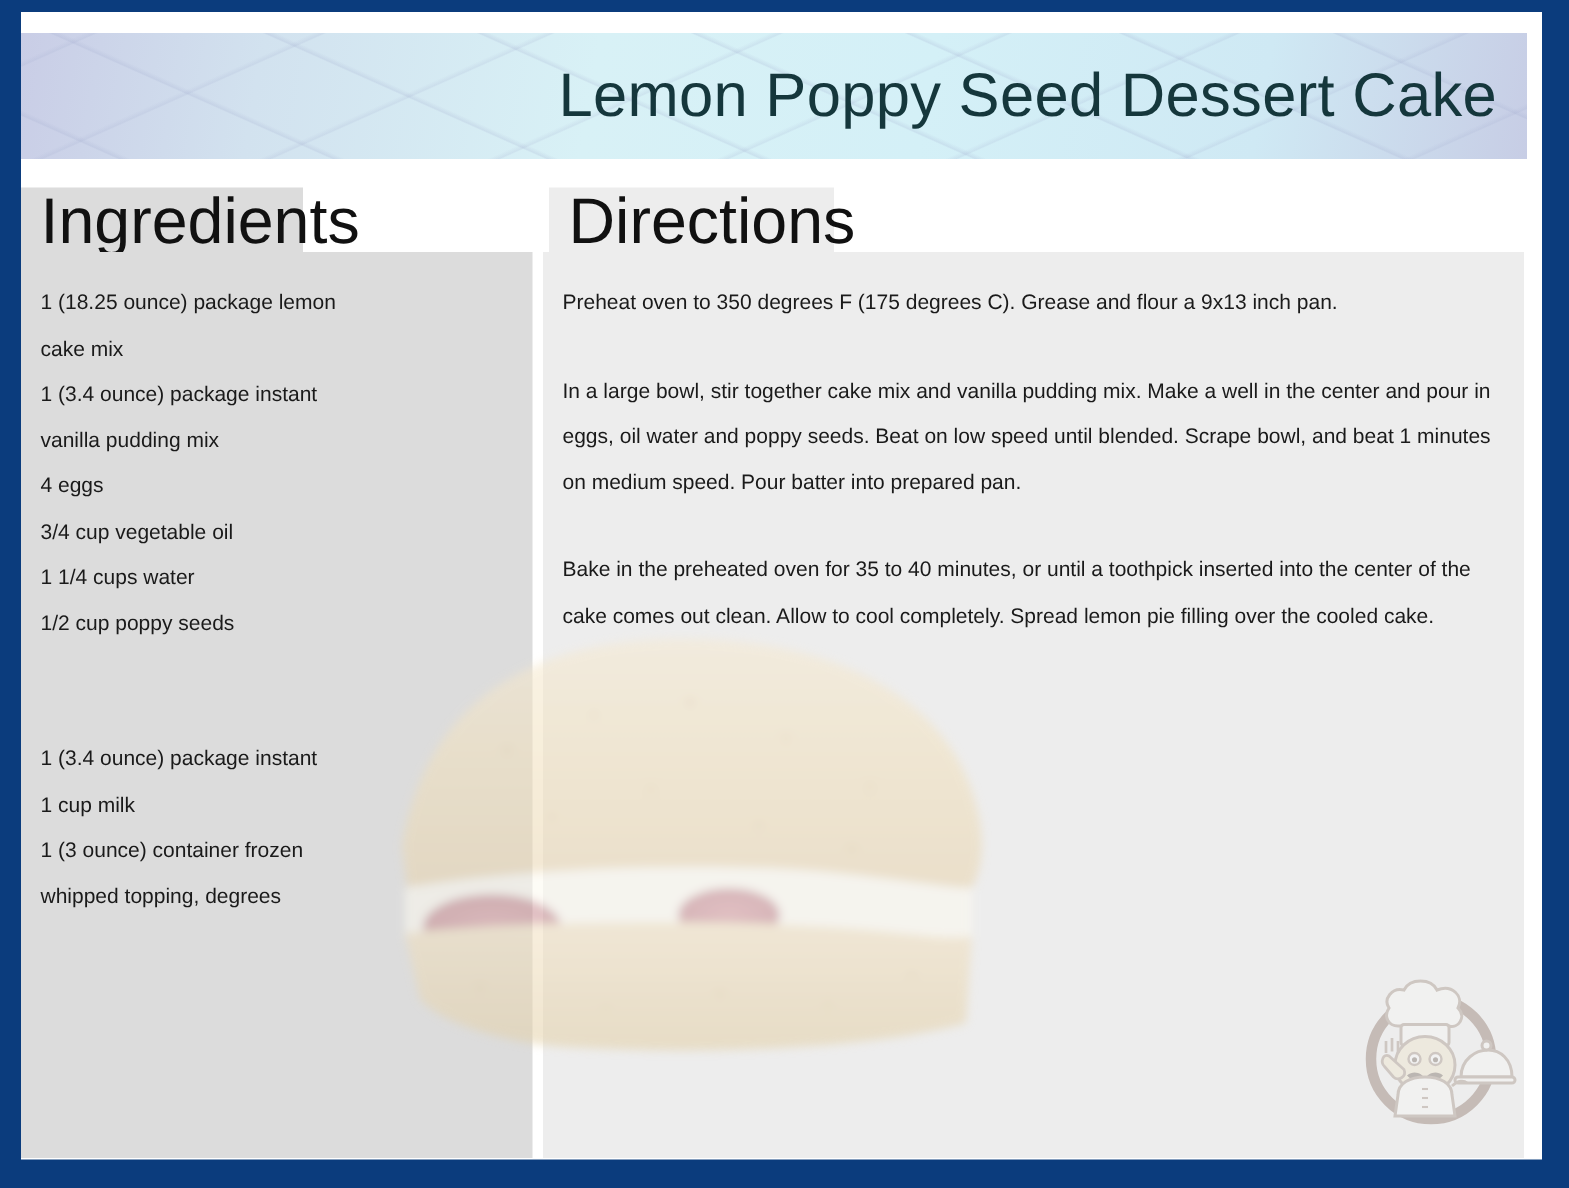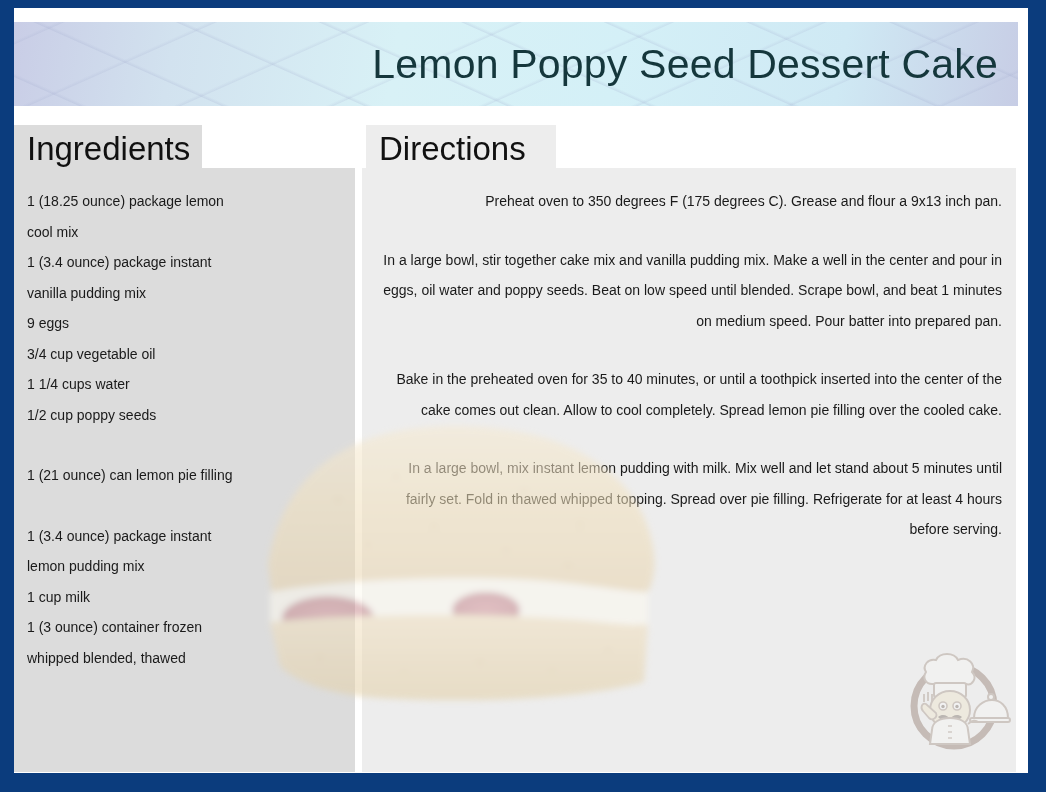--- a/index.html
+++ b/index.html
@@ -75,21 +75,21 @@
     height: 312px;
     opacity: 0.55;
     pointer-events: none;
   }
 
   
   .col-head {
     position: absolute;
     height: 47px;
     line-height: 47px;
-    font-size: 33px;
+    font-size: 43px;
     color: #111111;
     padding-left: 13px;
     box-sizing: border-box;
   }
   .col-body {
     position: absolute;
     box-sizing: border-box;
     font-size: 14px;
     line-height: 30.5px;
     color: #1a1a1a;
@@ -148,43 +148,40 @@
 <div id="card" style="background: rgb(11, 60, 125);">
   <div id="page"></div>
 
   <div id="banner">
     <div id="banner-title" style="color: rgb(21, 55, 60);">Lemon Poppy Seed Dessert Cake</div>
   </div>
 
   <div class="col-head" id="ing-head" style="background: rgb(220, 220, 220);">Ingredients</div>
   <div class="col-body" id="ing-body" style="background: rgb(220, 220, 220);">
       <div class="ing-line">1 (18.25 ounce) package lemon</div>
-      <div class="ing-line">cool mix</div>
+      <div class="ing-line">cake mix</div>
       <div class="ing-line">1 (3.4 ounce) package instant</div>
       <div class="ing-line">vanilla pudding mix</div>
-      <div class="ing-line">9 eggs</div>
+      <div class="ing-line">4 eggs</div>
       <div class="ing-line">3/4 cup vegetable oil</div>
       <div class="ing-line">1 1/4 cups water</div>
       <div class="ing-line">1/2 cup poppy seeds</div>
       <div class="ing-gap"></div>
-      <div class="ing-line">1 (21 ounce) can lemon pie filling</div>
       <div class="ing-gap"></div>
       <div class="ing-line">1 (3.4 ounce) package instant</div>
-      <div class="ing-line">lemon pudding mix</div>
       <div class="ing-line">1 cup milk</div>
       <div class="ing-line">1 (3 ounce) container frozen</div>
-      <div class="ing-line">whipped blended, thawed</div>
+      <div class="ing-line">whipped topping, degrees</div>
     </div>
 
   <div class="col-head" id="dir-head" style="background: rgb(237, 237, 237);">Directions</div>
-  <div class="col-body" id="dir-body" style="background: rgb(237, 237, 237); text-align: right;">
+  <div class="col-body" id="dir-body" style="background: rgb(237, 237, 237);">
       <p class="dir-para">Preheat oven to 350 degrees F (175 degrees C). Grease and flour a 9x13 inch pan.</p>
       <p class="dir-para">In a large bowl, stir together cake mix and vanilla pudding mix. Make a well in the center and pour in eggs, oil water and poppy seeds. Beat on low speed until blended. Scrape bowl, and beat 1 minutes on medium speed. Pour batter into prepared pan.</p>
       <p class="dir-para">Bake in the preheated oven for 35 to 40 minutes, or until a toothpick inserted into the center of the cake comes out clean. Allow to cool completely. Spread lemon pie filling over the cooled cake.</p>
-      <p class="dir-para">In a large bowl, mix instant lemon pudding with milk. Mix well and let stand about 5 minutes until fairly set. Fold in thawed whipped topping. Spread over pie filling. Refrigerate for at least 4 hours before serving.</p>
     </div>
 
   <svg id="cake-photo" viewBox="0 0 470 312">
     <defs>
       <linearGradient id="sponge" x1="0" y1="0" x2="0" y2="1">
         <stop offset="0%" stop-color="#f6ead2"></stop>
         <stop offset="45%" stop-color="#f2e1bd"></stop>
         <stop offset="100%" stop-color="#e8d4ae"></stop>
       </linearGradient>
       <linearGradient id="sponge2" x1="0" y1="0" x2="0" y2="1">

